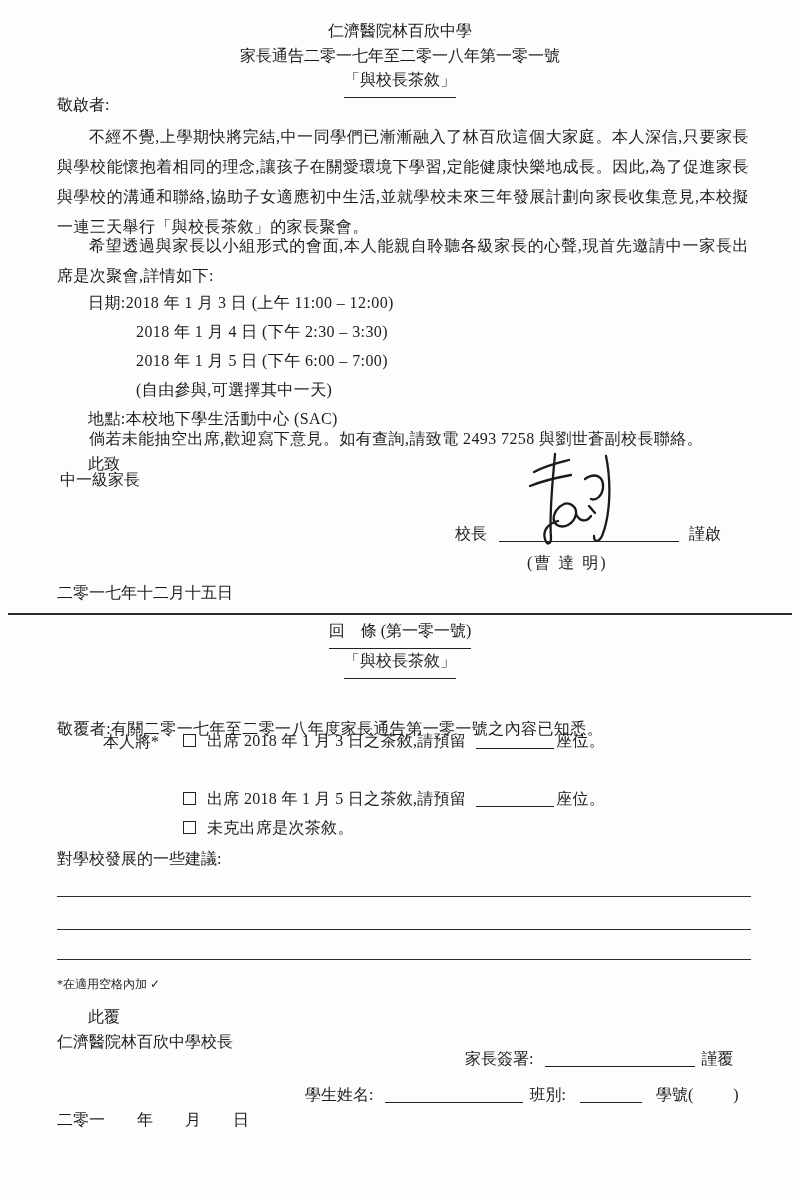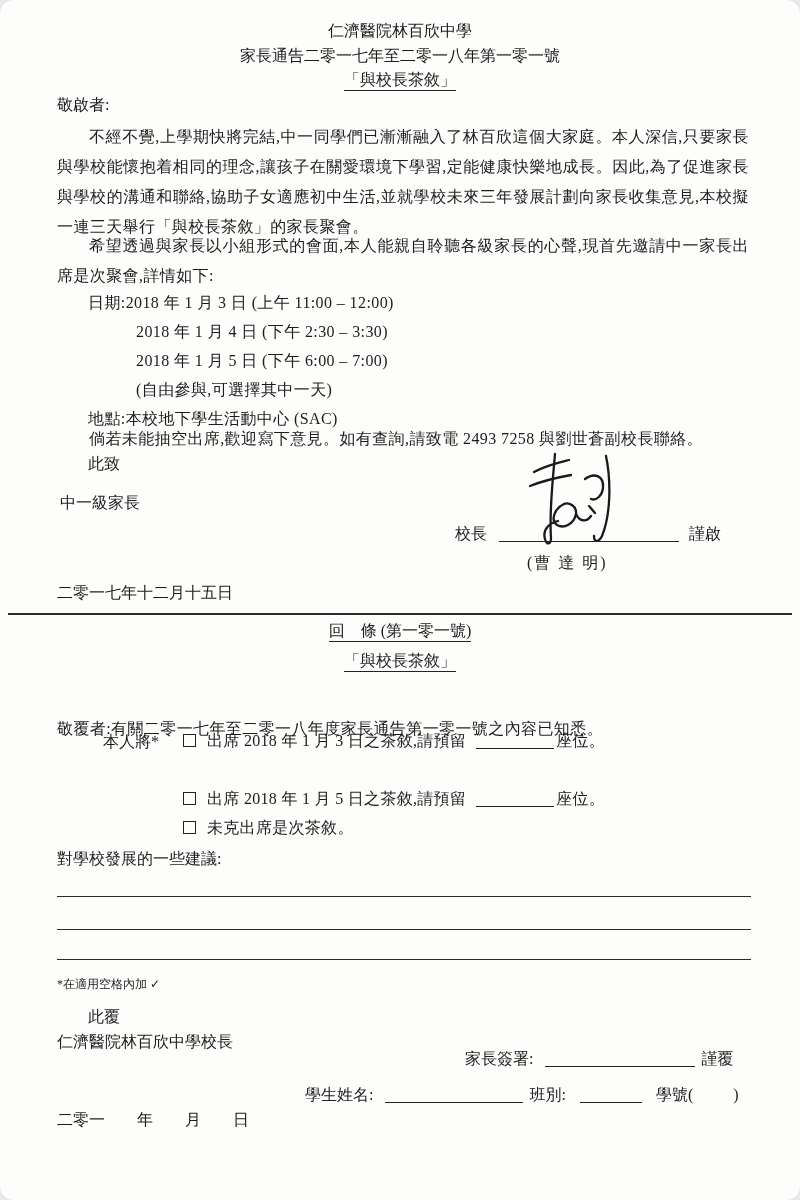--- a/index.html
+++ b/index.html
@@ -6,25 +6,24 @@
   html,body { background:#e8e8e8; }
   .page {
     position:relative;
     width:800px; height:1200px;
     margin:0 auto;
     background:#fdfdfc;
     color:#1c1c1c;
     font-family:"Liberation Serif", serif;
     font-size:16px;
     overflow:hidden;
-    border-radius:14px;
   }
   .abs { position:absolute; }
   .center { width:100%; text-align:center; }
-  .u { border-bottom:1.6px solid #222; padding-bottom:2px; }
+  .u { border-bottom:1.6px solid #222; padding-bottom:9px; }
   .para {
     left:57px; width:692px;
     text-align:justify;
     line-height:30px;
     letter-spacing:0.4px;
   }
   .indent { text-indent:2em; }
   .details { line-height:29px; letter-spacing:0.4px; }
   .blank {
     display:inline-block;
@@ -73,21 +72,21 @@
     <div>日期:2018 年 1 月 3 日 (上午 11:00 – 12:00)</div>
     <div style="padding-left:48px;">2018 年 1 月 4 日 (下午 2:30 – 3:30)</div>
     <div style="padding-left:48px;">2018 年 1 月 5 日 (下午 6:00 – 7:00)</div>
     <div style="padding-left:48px;">(自由參與,可選擇其中一天)</div>
     <div>地點:本校地下學生活動中心 (SAC)</div>
   </div>
 
   <div class="abs para" style="top:424px; text-indent:2em;">倘若未能抽空出席,歡迎寫下意見。如有查詢,請致電 2493 7258 與劉世蒼副校長聯絡。</div>
 
   <div class="abs" style="left:88px; top:454px;">此致</div>
-  <div class="abs" style="left:60px; top:493px;">中一級家長</div>
+  <div class="abs" style="left:60px; top:470px;">中一級家長</div>
 
   <svg class="abs" style="left:505px; top:452px;" width="132" height="98" viewBox="0 0 132 98">
     <g fill="none" stroke="#1a1a1a" stroke-width="2.3" stroke-linecap="round">
       <path d="M50,2 C48,26 44,60 46,86 C46,92 42,94 40,87 C37,77 45,71 53,69"></path>
       <path d="M29,20 C42,13 56,10 64,8"></path>
       <path d="M25,34 C40,28 55,25 66,23"></path>
       <path d="M59,52 C50,56 45,68 52,73 C59,77 69,72 71,62 C72,54 64,50 59,52"></path>
       <path d="M71,62 C74,69 81,71 86,64"></path>
       <path d="M101,4 C106,28 106,62 97,84 C94,90 89,91 89,84"></path>
       <path d="M80,27 C90,20 99,24 98,36 C97,44 91,49 86,47"></path>

